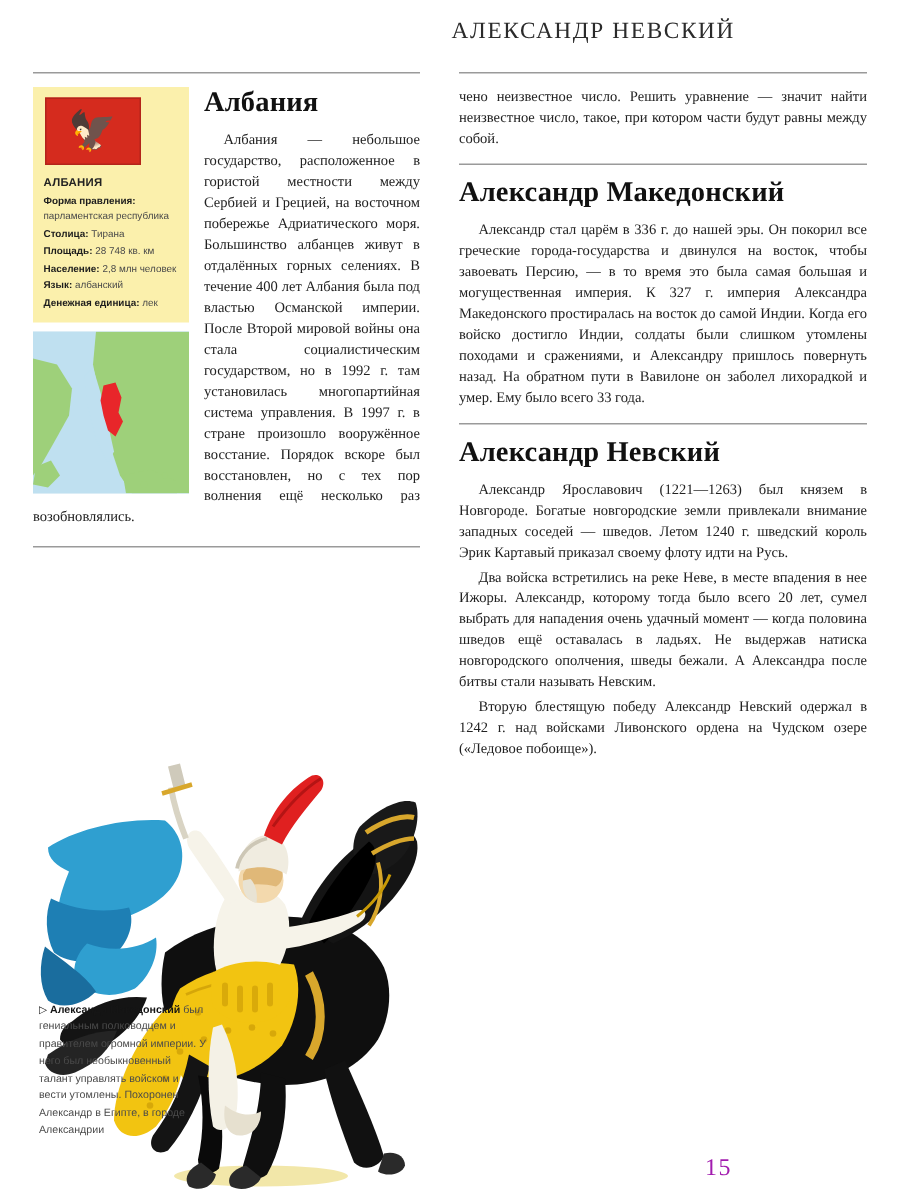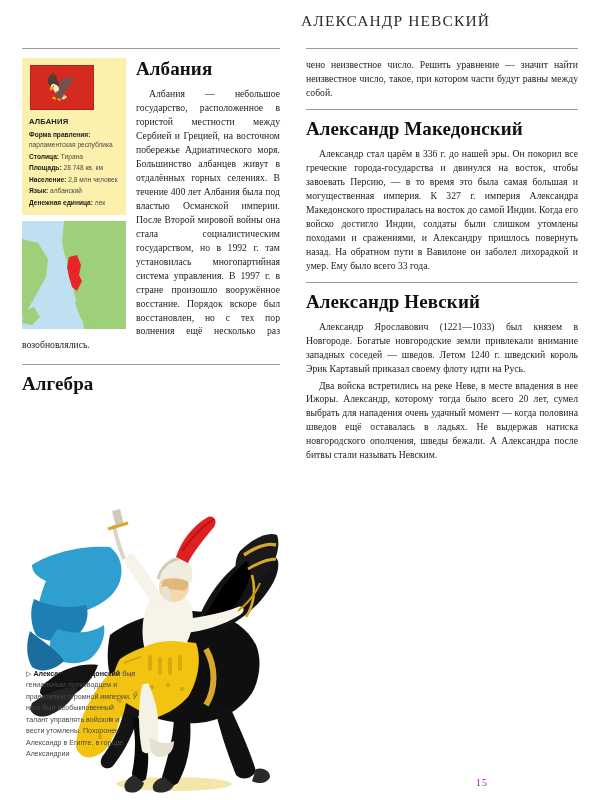--- a/index.html
+++ b/index.html
@@ -171,21 +171,21 @@
   }
   .caption b { color: #151515; font-weight: bold; }
   .caption .tri { color: #111; font-size: 7px; }
 
   
   .folio {
     position: absolute;
     right: 24px;
     bottom: 12px;
     font-family: "Liberation Serif", serif;
-    font-size: 10px;
+    font-size: 16px;
     color: #a21caf;
     letter-spacing: 1px;
   }
 
   .clear { clear: both; }
 </style>
 </head>
 <body>
 
 <div class="page">
@@ -248,21 +248,20 @@
       </div>
 
       <h2 class="entry">Албания</h2>
       <p class="body">
         <span>Албания — небольшое государство, расположенное в гористой местности между Сербией и Грецией, на восточном побережье Адриатического моря. Большинство албанцев живут в отдалённых горных селениях. В течение 400 лет Албания была под властью Османской империи. После Второй мировой войны она стала социалистическим государством, но в 1992 г. там установилась многопартийная система управления. В 1997 г. в стране произошло вооружённое восстание. Порядок вскоре был восстановлен, но с тех пор волнения ещё несколько раз возобновлялись.</span>
       </p>
 
       <div class="clear"></div>
       <div class="sec-rule"></div>
 
-      <h2 class="entry tight">Алгебра</h2>
 
       <div class="illus">
         <svg width="256" height="295" viewBox="0 0 256 295">
 
           <ellipse cx="150" cy="281" rx="58" ry="7" fill="#f0e39a" opacity="0.85"></ellipse>
 
           <path d="M8 62 C26 50 58 42 86 44 C96 52 100 64 96 78 C90 96 72 104 56 110
                    C42 116 26 120 16 114 C12 104 18 88 22 78 C14 74 8 70 8 62 Z" fill="#2f9fd0"></path>
           <path d="M10 96 C26 104 46 106 62 102 C66 112 62 124 54 132
                    C40 140 22 140 12 132 C6 120 6 106 10 96 Z" fill="#1e7fb4"></path>
@@ -387,24 +386,27 @@
 
       <h2 class="entry tight">Александр Македонский</h2>
       <p class="body">
         <span>Александр стал царём в 336 г. до нашей эры. Он покорил все греческие города-государства и двинулся на восток, чтобы завоевать Персию, — в то время это была самая большая и могущественная империя. К 327 г. империя Александра Македонского простиралась на восток до самой Индии. Когда его войско достигло Индии, солдаты были слишком утомлены походами и сражениями, и Александру пришлось повернуть назад. На обратном пути в Вавилоне он заболел лихорадкой и умер. Ему было всего 33 года.</span>
       </p>
 
       <div class="sec-rule"></div>
 
       <h2 class="entry tight">Александр Невский</h2>
       <p class="body">
-        <span>Александр Ярославович (1221—1033) был князем в Новгороде. Богатые новгородские земли привлекали внимание западных соседей — шведов. Летом 1240 г. шведский король Эрик Картавый приказал своему флоту идти на Русь.</span>
+        <span>Александр Ярославович (1221—1263) был князем в Новгороде. Богатые новгородские земли привлекали внимание западных соседей — шведов. Летом 1240 г. шведский король Эрик Картавый приказал своему флоту идти на Русь.</span>
       </p>
       <p class="body">
         <span>Два войска встретились на реке Неве, в месте впадения в нее Ижоры. Александр, которому тогда было всего 20 лет, сумел выбрать для нападения очень удачный момент — когда половина шведов ещё оставалась в ладьях. Не выдержав натиска новгородского ополчения, шведы бежали. А Александра после битвы стали называть Невским.</span>
       </p>
+      <p class="body">
+        <span>Вторую блестящую победу Александр Невский одержал в 1242 г. над войсками Ливонского ордена на Чудском озере («Ледовое побоище»).</span>
+      </p>
     </div>
 
   </div>
 
   <div class="folio">15</div>
 
 </div>
 
 </body></html>

